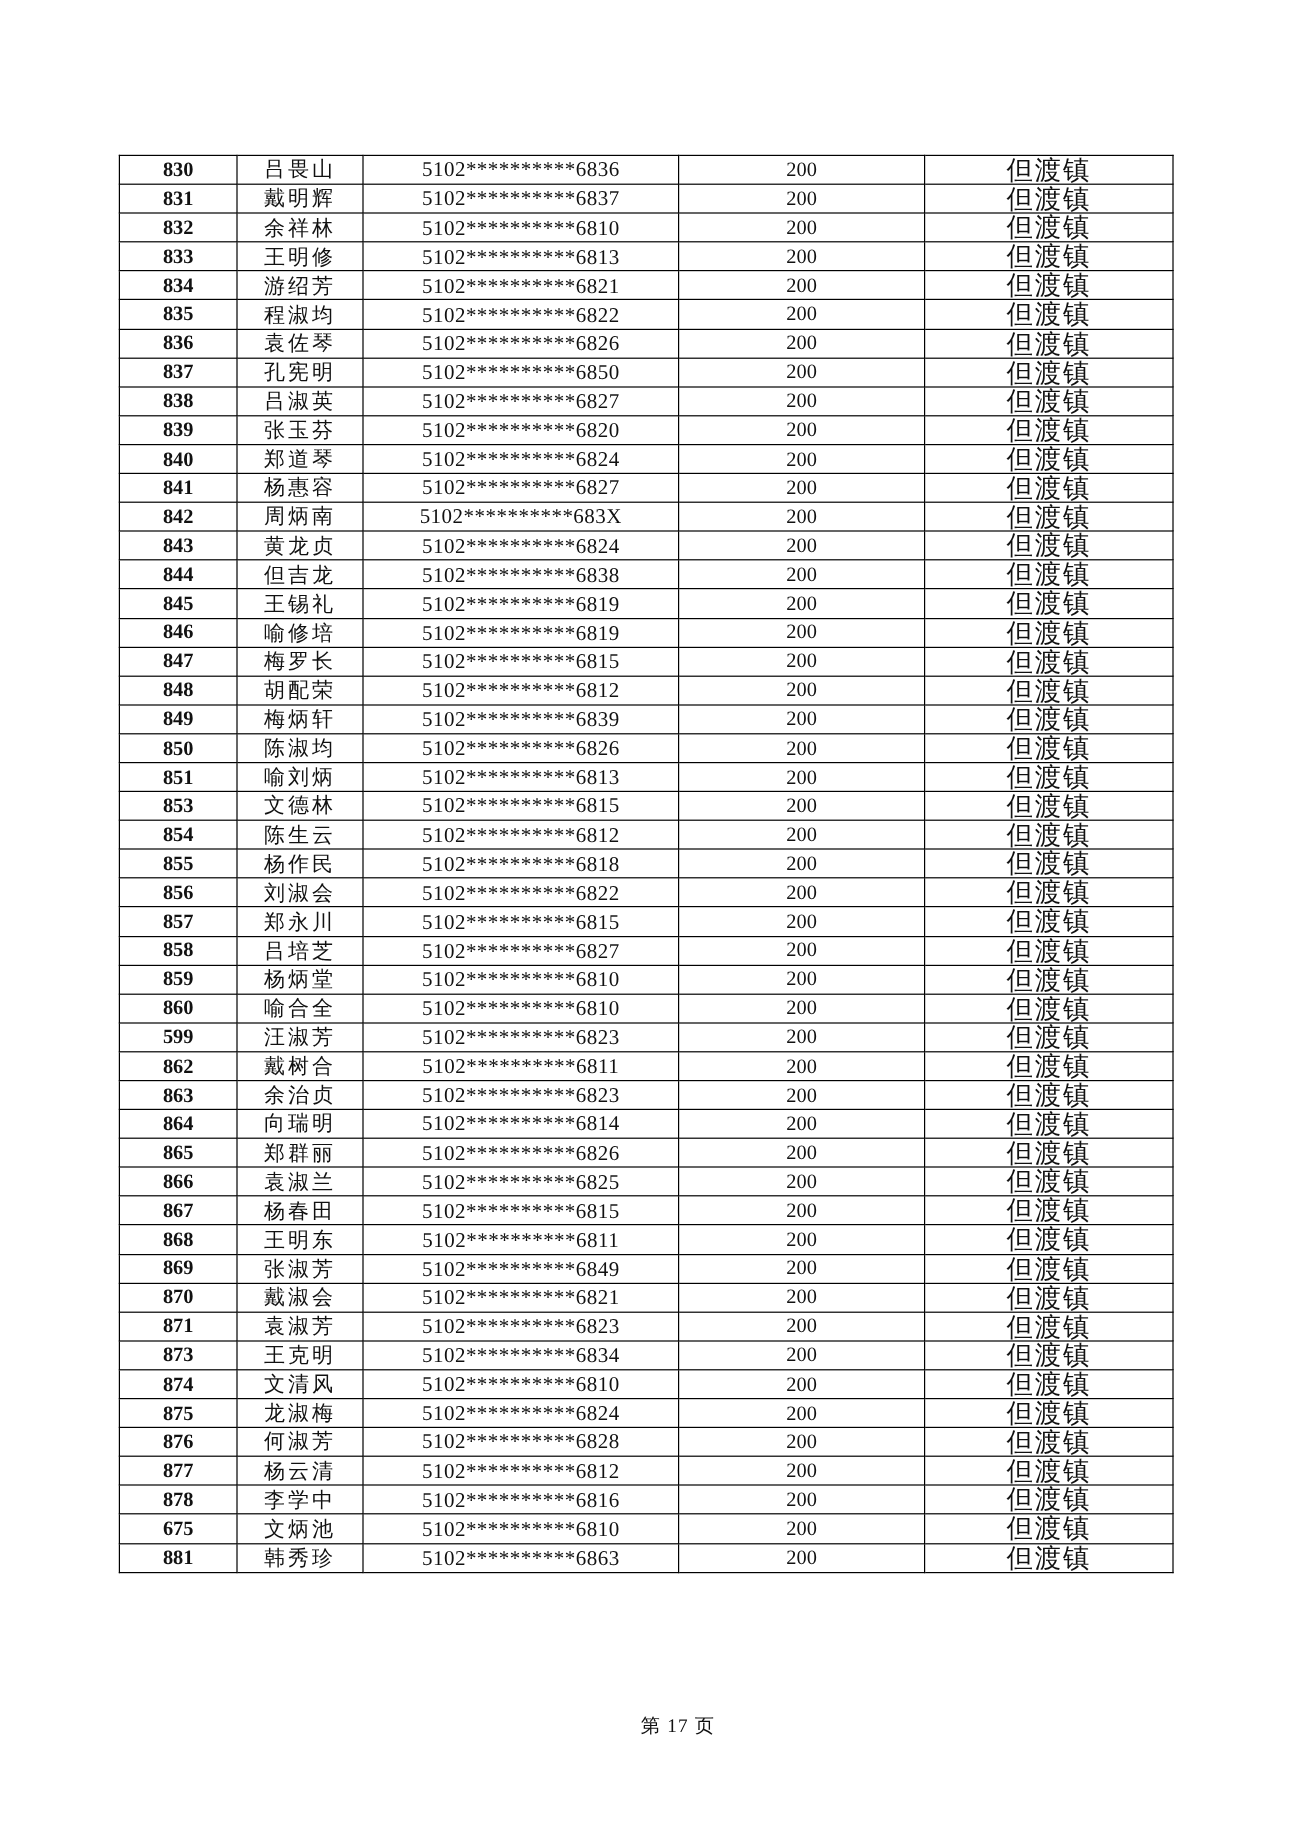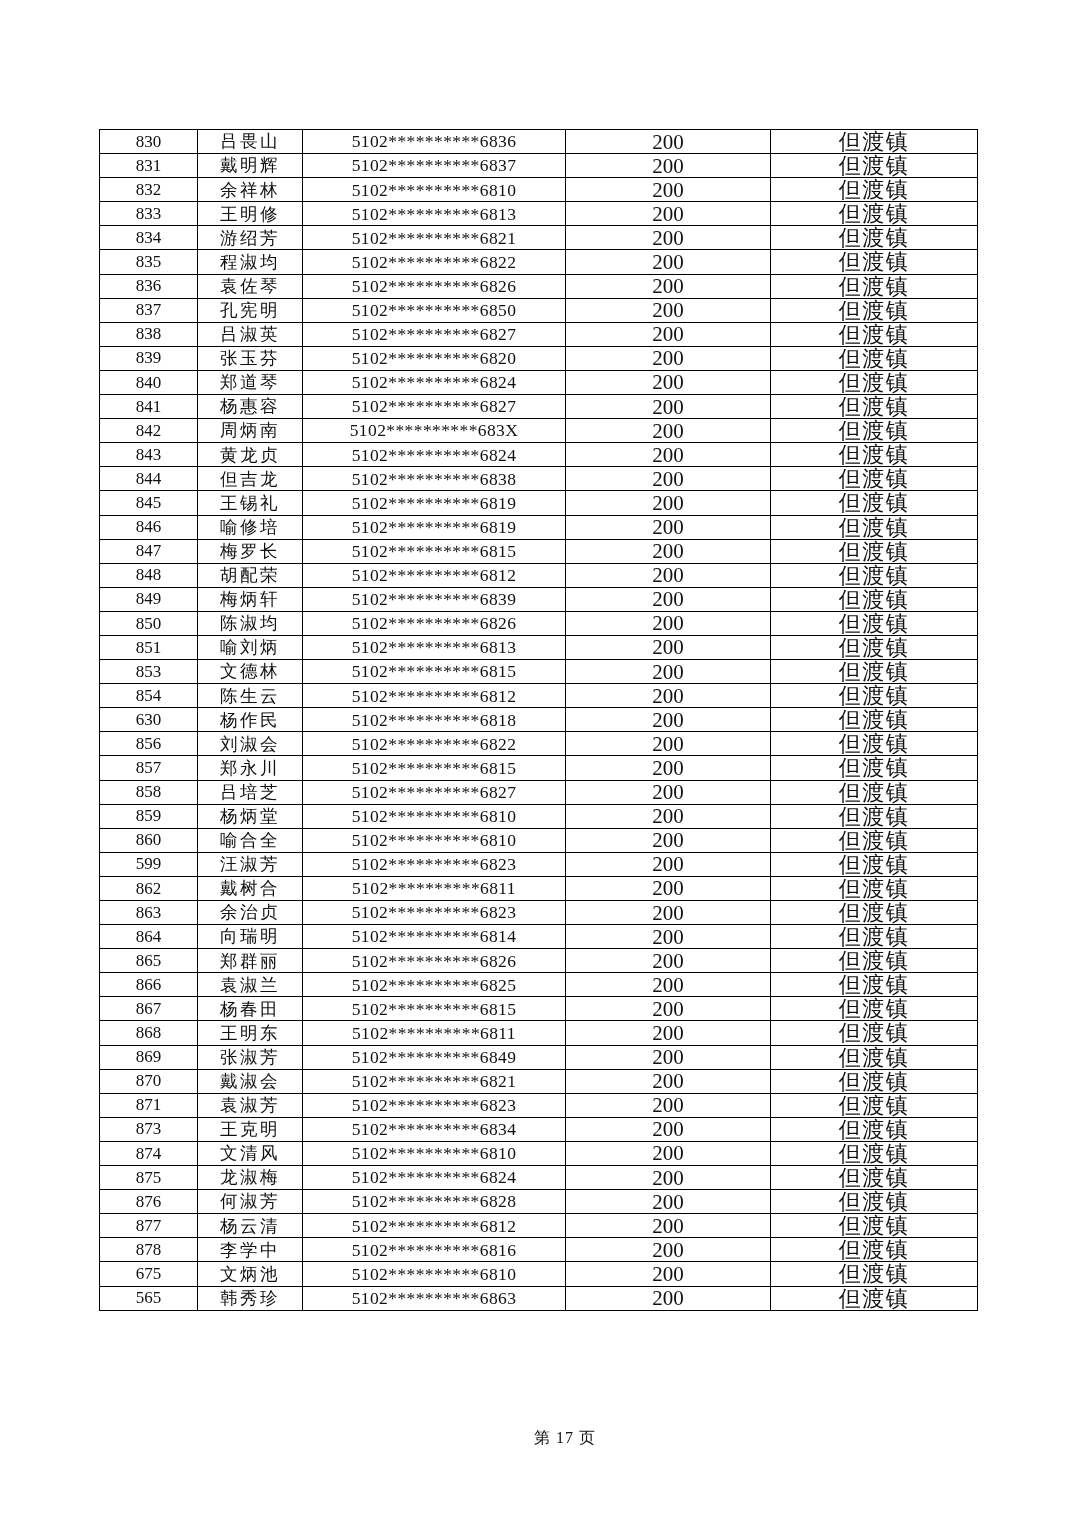--- a/index.html
+++ b/index.html
@@ -20,24 +20,24 @@
     border: 1.6px solid #000000;
     height: 22.2px;
     padding: 0;
     text-align: center;
     vertical-align: middle;
     font-size: 17px;
     line-height: 1.05;
     overflow: hidden;
     white-space: nowrap;
   }
-  td.cell-serial { font-size: 17px; }
+  td.cell-serial { font-size: 17px; font-weight: bold; }
   td.cell-name   { font-size: 17.5px; letter-spacing: 2.5px; }
   td.cell-id     { font-size: 17.5px; letter-spacing: 0.4px; }
-  td.cell-amount { font-size: 21px; }
+  td.cell-amount { font-size: 17px; }
   td.cell-town   { font-size: 22px; letter-spacing: 1.5px; }
   .page-footer {
     position: absolute;
     left: 0; top: 1428px;
     width: 100%;
     text-align: center;
     font-size: 16px;
     letter-spacing: 1px;
     padding-left: 28px;
   }
@@ -216,21 +216,21 @@
         <td class="cell-town">但渡镇</td>
       </tr>
       <tr>
         <td class="cell-serial">854</td>
         <td class="cell-name">陈生云</td>
         <td class="cell-id">5102**********6812</td>
         <td class="cell-amount">200</td>
         <td class="cell-town">但渡镇</td>
       </tr>
       <tr>
-        <td class="cell-serial">630</td>
+        <td class="cell-serial">855</td>
         <td class="cell-name">杨作民</td>
         <td class="cell-id">5102**********6818</td>
         <td class="cell-amount">200</td>
         <td class="cell-town">但渡镇</td>
       </tr>
       <tr>
         <td class="cell-serial">856</td>
         <td class="cell-name">刘淑会</td>
         <td class="cell-id">5102**********6822</td>
         <td class="cell-amount">200</td>
@@ -384,21 +384,21 @@
         <td class="cell-town">但渡镇</td>
       </tr>
       <tr>
         <td class="cell-serial">675</td>
         <td class="cell-name">文炳池</td>
         <td class="cell-id">5102**********6810</td>
         <td class="cell-amount">200</td>
         <td class="cell-town">但渡镇</td>
       </tr>
       <tr>
-        <td class="cell-serial">565</td>
+        <td class="cell-serial">881</td>
         <td class="cell-name">韩秀珍</td>
         <td class="cell-id">5102**********6863</td>
         <td class="cell-amount">200</td>
         <td class="cell-town">但渡镇</td>
       </tr>
     </tbody>
 </table>
 
 <div class="page-footer">第 17 页</div>
 

